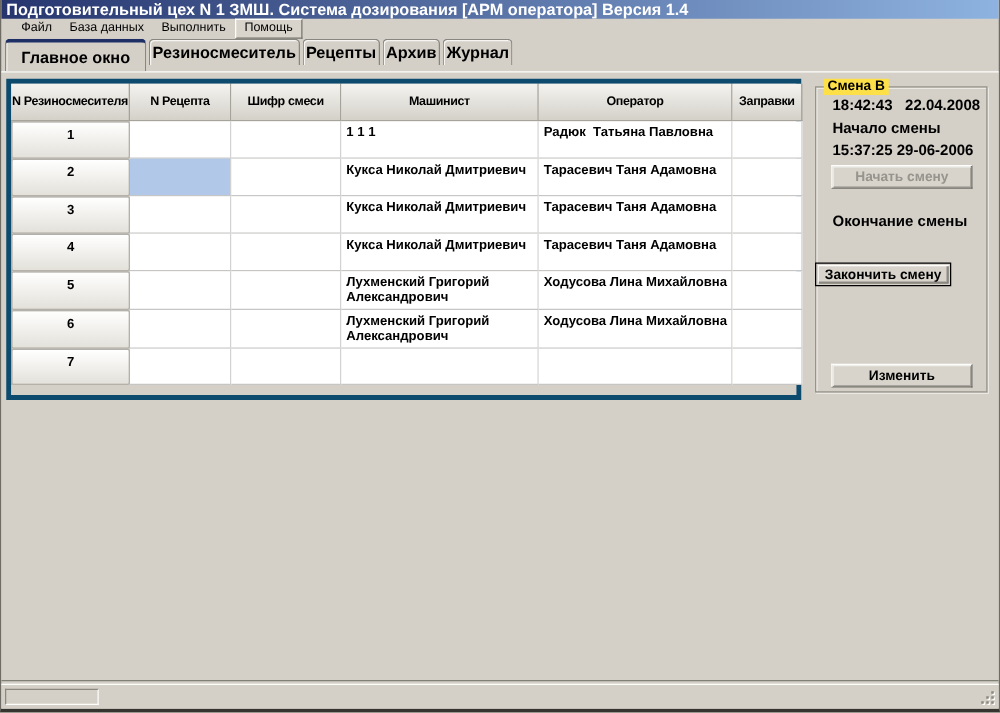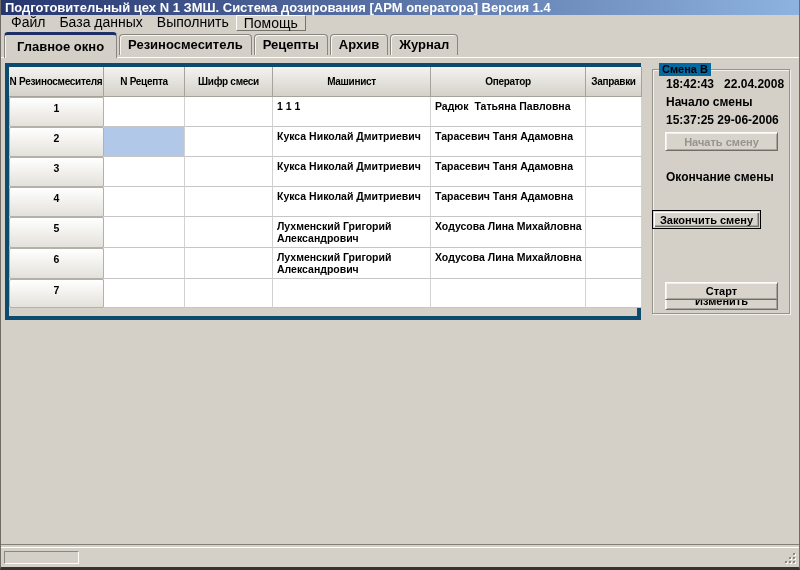--- a/index.html
+++ b/index.html
@@ -10,27 +10,27 @@
     border-left:1px solid #6e6c64;border-right:1px solid #6e6c64;border-bottom:3px solid #35342f;
     font-family:"Liberation Sans",sans-serif;color:#000;
   }
   
   .titlebar{
     height:15px;background:linear-gradient(to right,#26356e,#8eb3e0);
     color:#fff;font-size:13px;font-weight:bold;line-height:15px;
     padding-left:4px;white-space:nowrap;overflow:hidden;
   }
   
-  .menubar{height:16px;display:flex;font-size:14px;padding-left:3px;}
+  .menubar{height:16px;display:flex;align-items:center;font-size:10px;padding-left:9px;}
   .menu-item{padding:1px 7px;line-height:12px;}
   .menu-item.raised{border:1px solid;border-color:#fdfdfb #75736b #75736b #fdfdfb;background:#d8d4cc;}
   
-  .tabstrip{position:relative;height:26px;display:flex;align-items:center;padding-left:3px;}
+  .tabstrip{position:relative;height:26px;display:flex;align-items:flex-start;padding-left:3px;}
   .tab{
-    position:relative;height:21px;margin-right:2px;padding:0 8px;
+    position:relative;height:21px;margin-right:2px;padding:0 2px;
     background:#d4d0c8;border:1px solid #888680;border-bottom:none;
     border-radius:4px 4px 0 0;font-size:13px;font-weight:bold;line-height:20px;
     box-shadow:inset 1px 1px 0 #f6f5f2;z-index:1;
   }
   .tab.active{
     height:26px;line-height:24px;padding:0 12px;margin-bottom:-1px;z-index:3;
     border-top:3px solid #1e2f66;box-shadow:inset 1px 0 0 #f6f5f2;
   }
   
   .page{
@@ -68,21 +68,21 @@
   .h31{height:31px;}
   .h29{height:29px;}
   .h30 .gn,.h31 .gn,.h29 .gn{width:95px;}
   .grid-filler{height:8px;background:#d4d0c8;}
   
   .groupbox{
     position:absolute;left:651px;top:11px;width:138px;height:245px;
     border:1px solid #96948a;box-shadow:inset 1px 1px 0 #f2f1ed, 1px 1px 0 #f2f1ed;
   }
   .gb-title{
-    position:absolute;top:-7px;left:6px;background:#0369a1;padding:0 3px;
+    position:absolute;top:-7px;left:6px;background:#fde047;padding:0 3px;
     font-size:11px;font-weight:bold;line-height:13px;
   }
   .gb-text{position:absolute;left:13px;font-size:12px;font-weight:bold;white-space:nowrap;}
   .btn{
     position:absolute;background:#d8d4cc;
     border:1px solid;border-color:#fdfdfb #6f6d66 #6f6d66 #fdfdfb;
     box-shadow:inset 1px 1px 0 #f0efec, inset -1px -1px 0 #a8a59e;
     font-family:"Liberation Sans",sans-serif;font-size:11px;font-weight:bold;
     display:flex;align-items:center;justify-content:center;padding:0;white-space:nowrap;
   }
@@ -217,21 +217,20 @@
       <div class="gb-text" style="top:43px;">15:37:25 29-06-2006</div>
 
       <div class="btn disabled" style="left:12px;top:62px;width:113px;height:19px;">Начать смену</div>
 
       <div class="gb-text" style="top:100px;">Окончание смены</div>
 
       <div class="btn default" style="left:0;top:141px;width:107px;height:17px;">Закончить смену</div>
 
       <div class="btn" style="left:12px;top:181px;width:113px;height:19px;margin-top:40px;">Изменить</div>
 
-      <div class="btn" style="left:12px;top:212px;width:113px;height:18px;">Старт</div>
     </div>
 
   </div>
 
   <div class="statusbar">
     <div class="status-cell"></div>
     <div class="sizegrip">
       <i style="left:8px;top:0;"></i>
       <i style="left:4px;top:4px;"></i>
       <i style="left:8px;top:4px;"></i>

